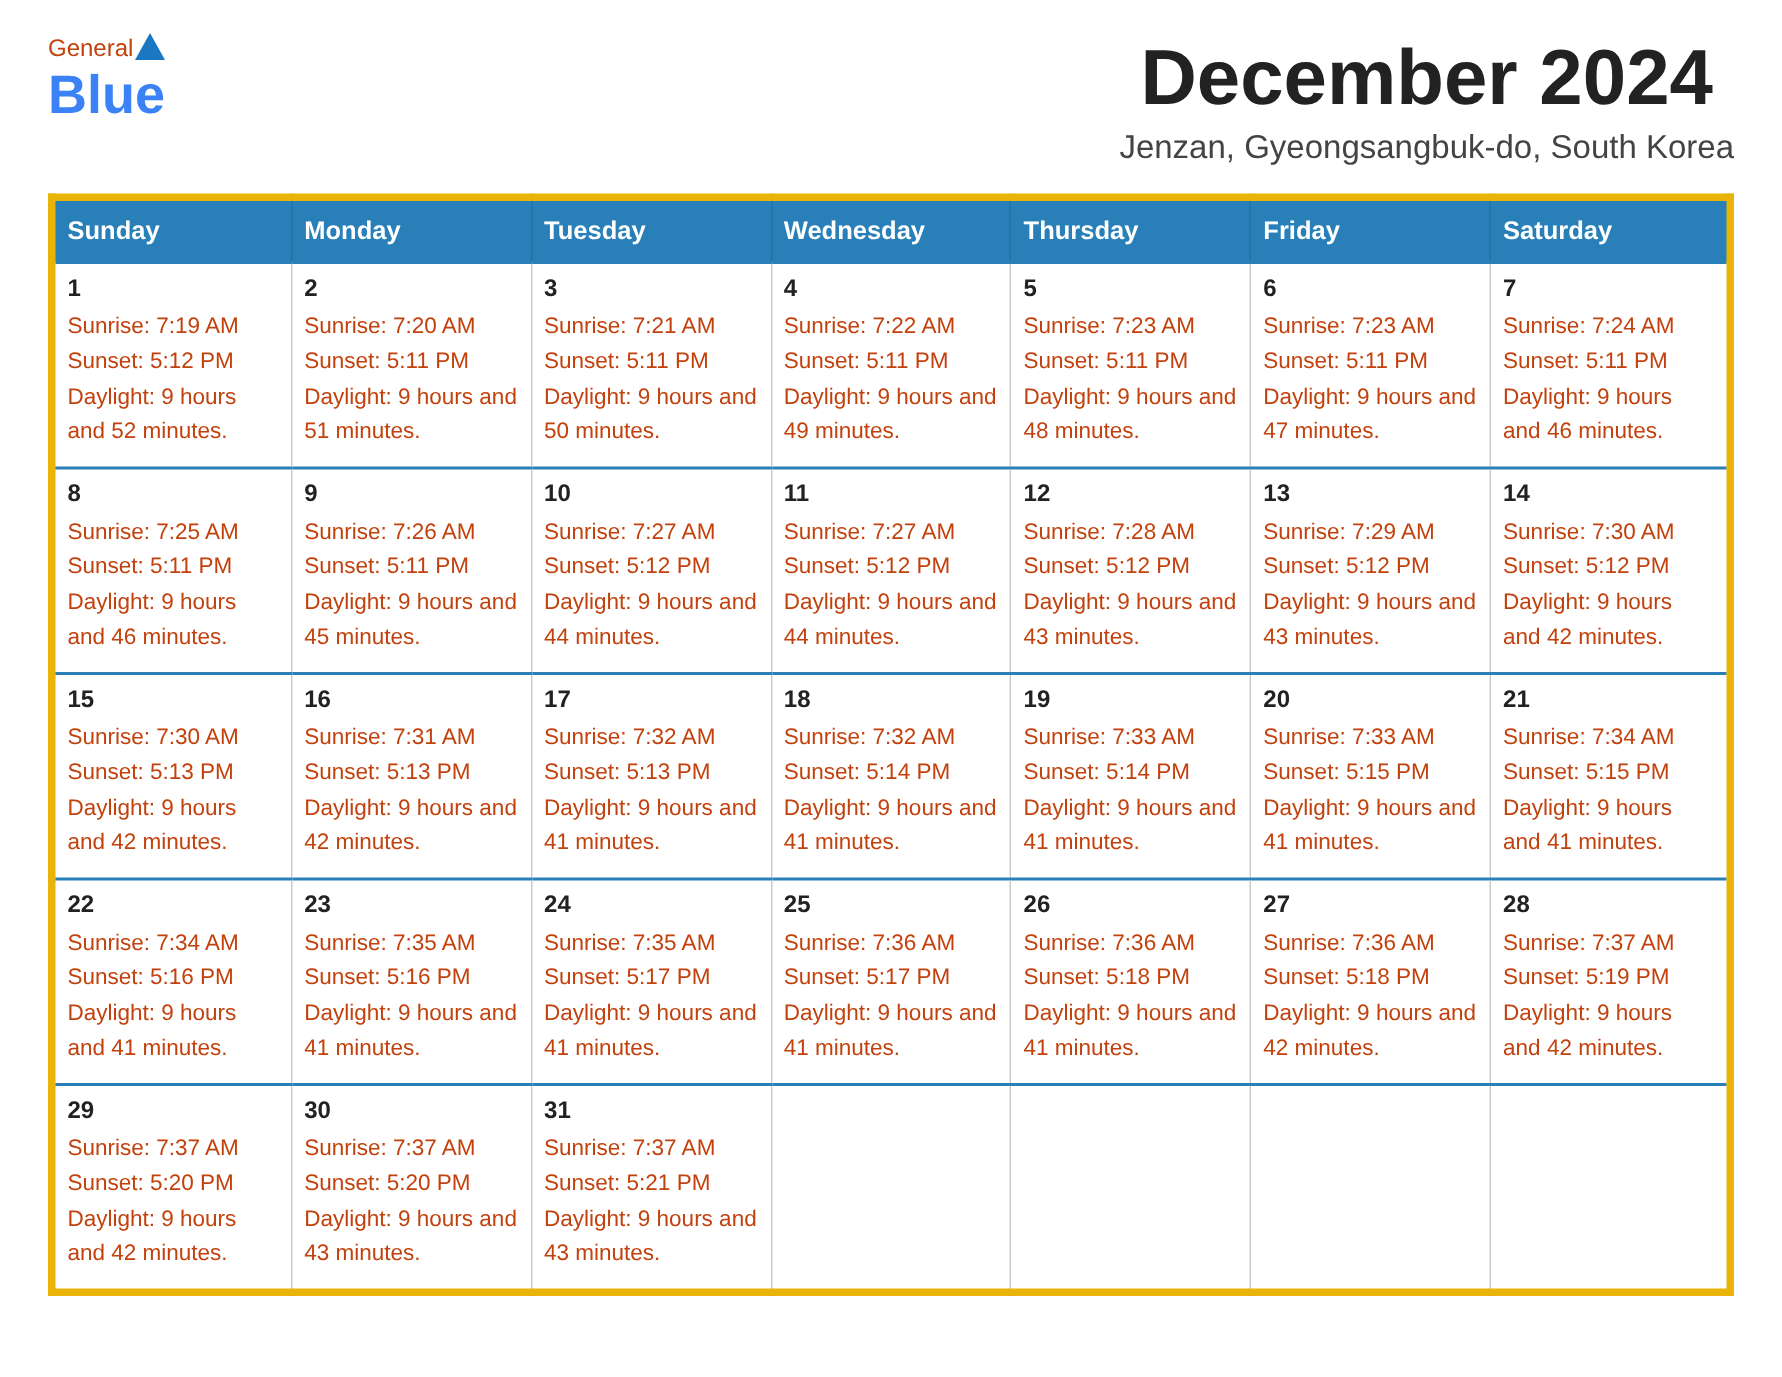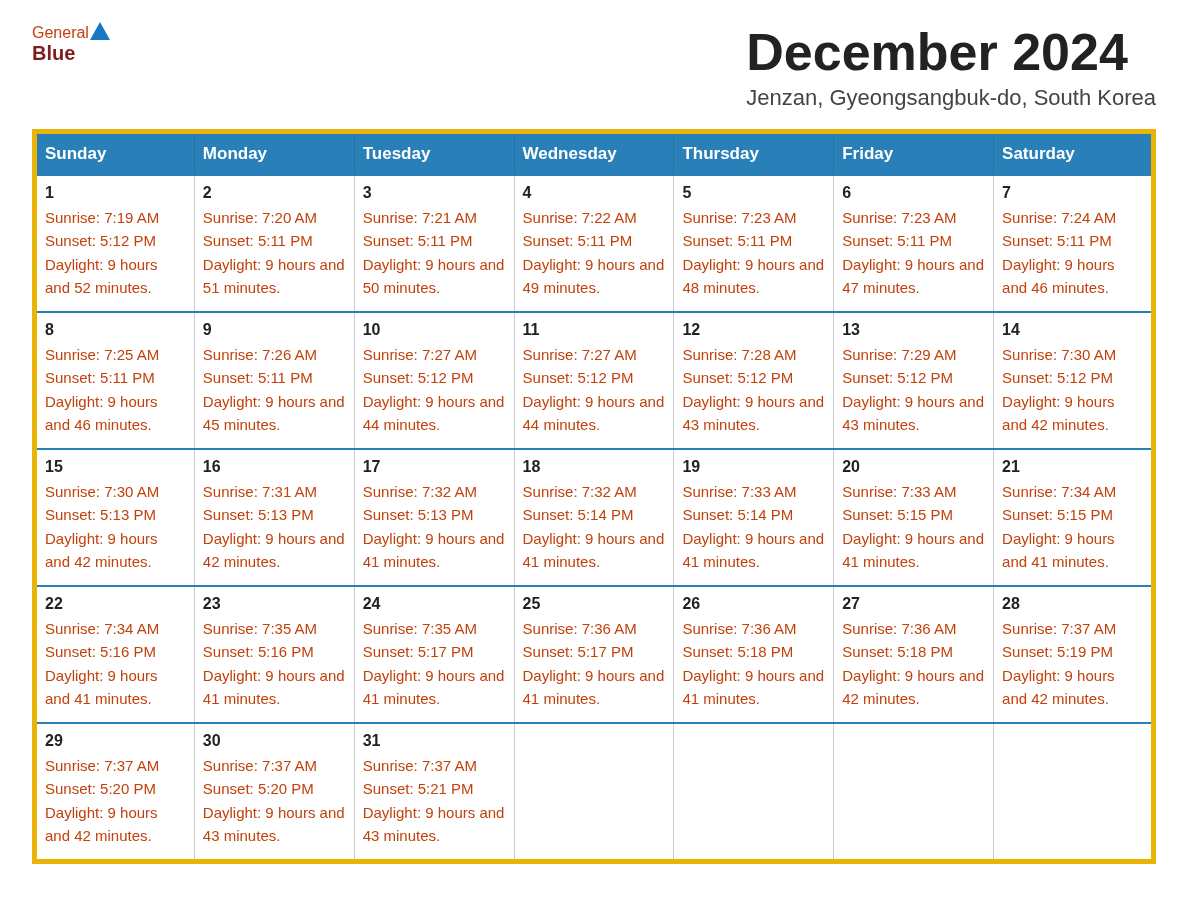--- a/index.html
+++ b/index.html
@@ -16,26 +16,26 @@
       align-items: flex-start;
       margin-bottom: 18px;
     }
     .logo-area {
       display: flex;
       flex-direction: column;
       align-items: flex-start;
     }
     .logo-general { color: #c2410c; }
     .logo-blue {
-      color: #7f1d1d;
-      font-size: 20px;
+      color: #3b82f6;
+      font-size: 36px;
       font-weight: bold;
     }
     .title-area {
-      text-align: left;
+      text-align: center;
     }
     .main-title {
       font-size: 52px;
       font-weight: bold;
       color: #222;
       line-height: 1.1;
     }
     .subtitle {
       font-size: 22px;
       color: #444;

